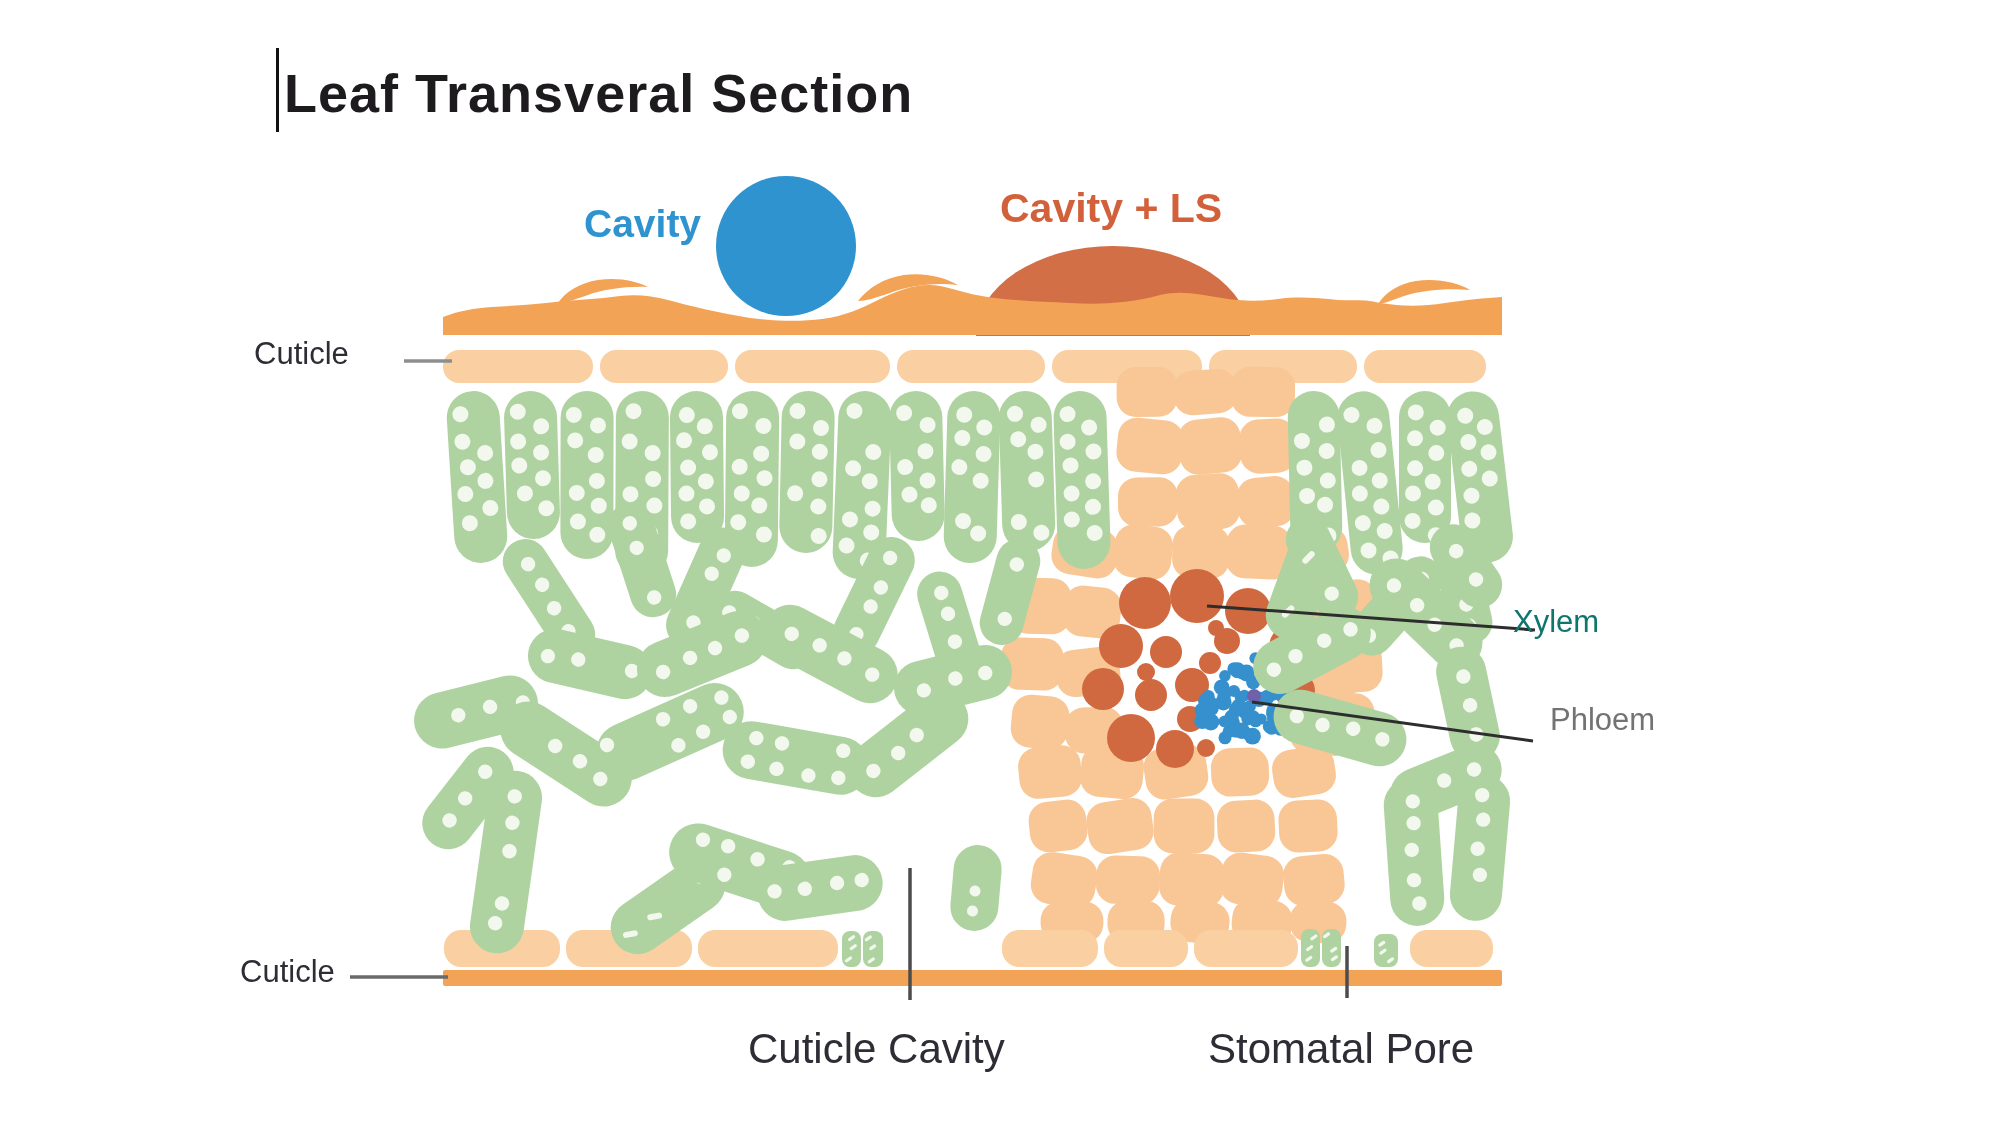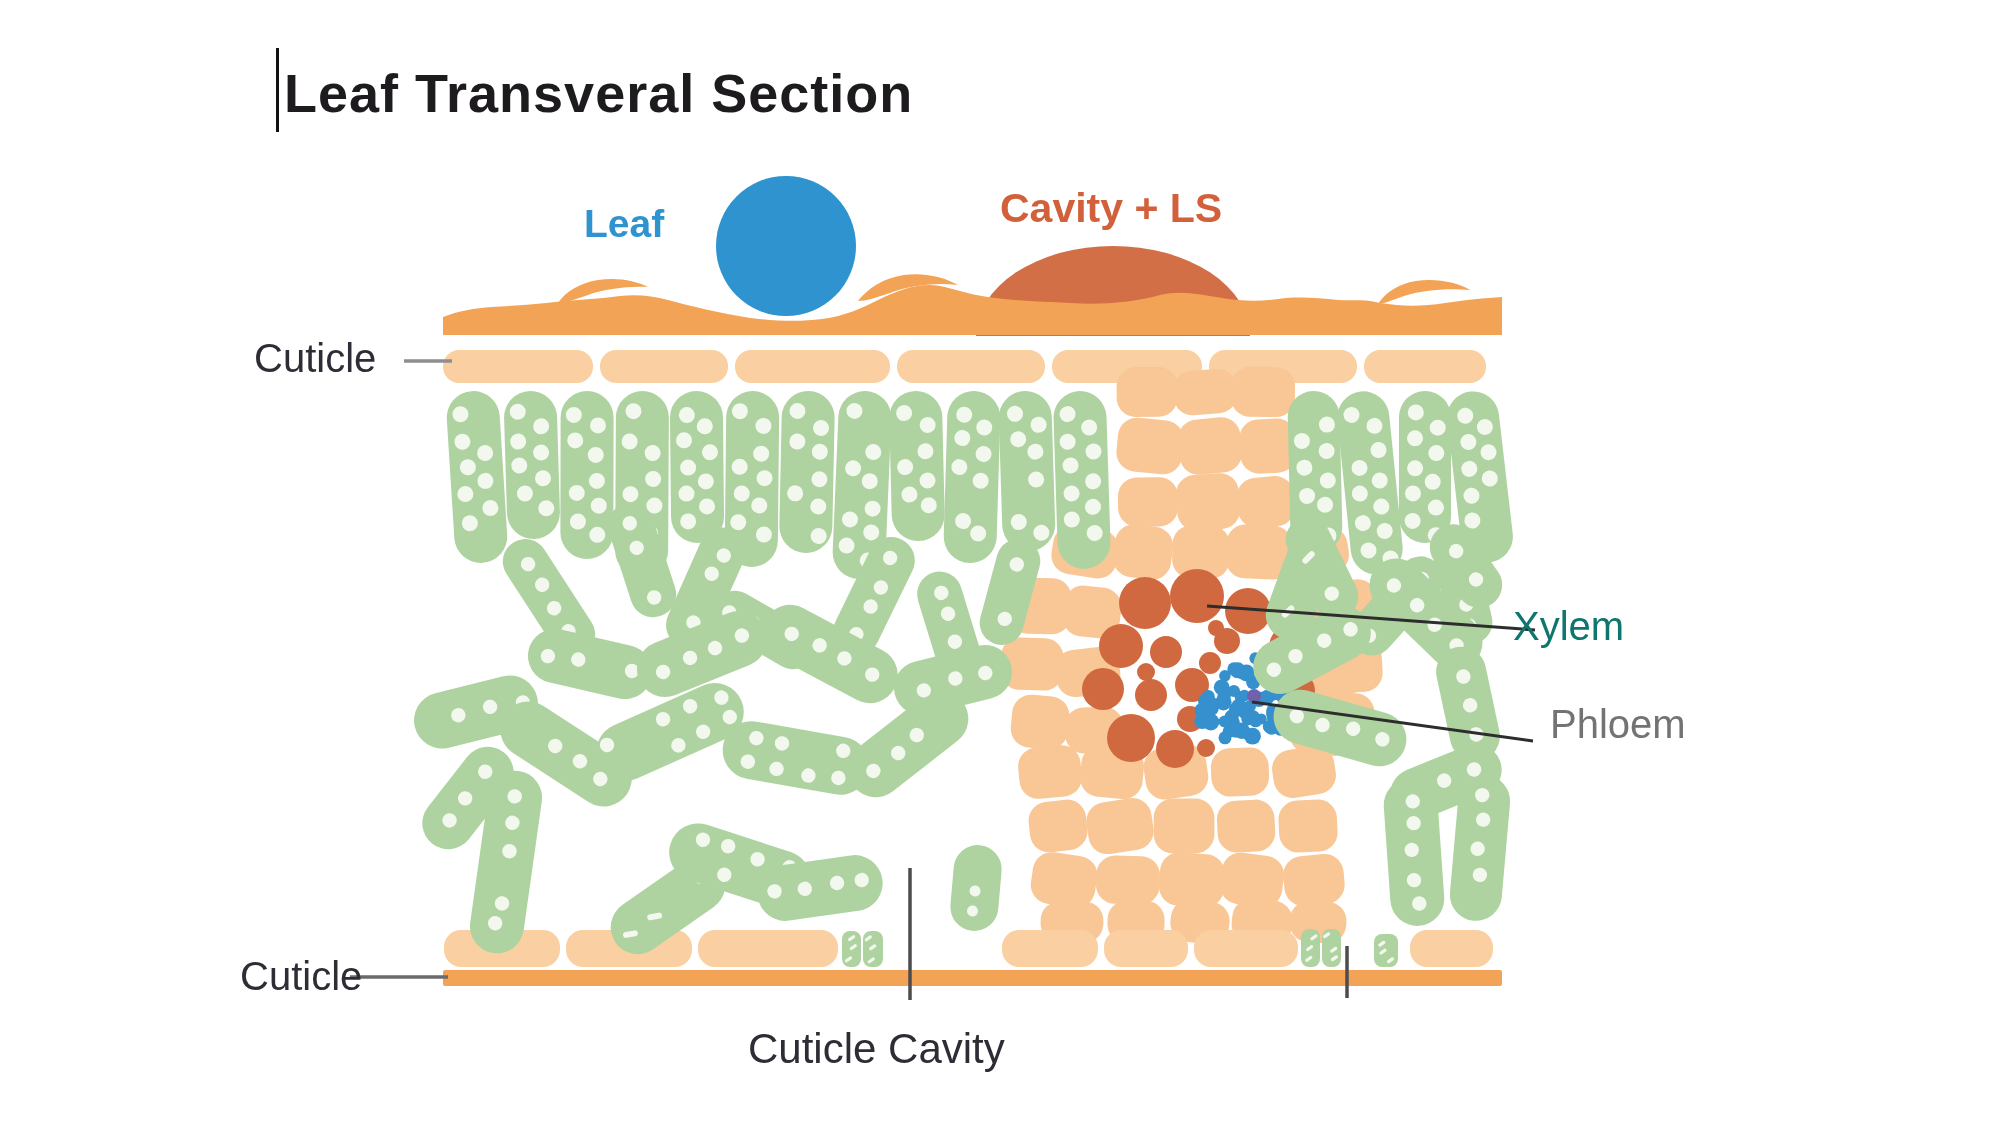--- a/index.html
+++ b/index.html
@@ -3,21 +3,21 @@
 <meta charset="utf-8">
 <style>
   html,body{margin:0;padding:0;background:#ffffff;}
   .stage{position:relative;width:1756px;height:1125px;background:#ffffff;overflow:hidden;
          font-family:"Liberation Sans", sans-serif;}
   svg{position:absolute;left:0;top:0;}
   .label{position:absolute;white-space:nowrap;line-height:1;}
   .title{font-weight:bold;font-size:54px;letter-spacing:1px;}
   .caret{position:absolute;width:3px;height:84px;background:#111;}
   .blab{font-weight:bold;font-size:39px;}
-  .plain{font-size:40px;}
+  .plain{font-size:31px;}
 </style>
 </head>
 <body>
 
 <div class="stage">
 
   <svg id="art" width="2000" height="1125" viewBox="0 0 2000 1125">
       <g>
         <path d="M 976,336 A 137 90 0 0 1 1250,336 Z" fill="#d26f47"></path>
       </g>
@@ -632,27 +632,28 @@
         <line x1="1252" y1="702" x2="1533" y2="741" stroke="#2d2d2d" stroke-width="3"></line>
         <line x1="910" y1="868" x2="910" y2="1000" stroke="#4c4c4c" stroke-width="3.5"></line>
         <line x1="1347" y1="946" x2="1347" y2="998" stroke="#4c4c4c" stroke-width="3.5"></line>
       </g>
     </svg>
 
   <span class="caret" style="left:276px;top:48px;"></span>
 
   <div class="label title" style="left: 284px; top: 66px; color: rgb(30, 27, 31);">Leaf Transveral Section</div>
 
-  <div class="label blab" style="left: 584px; top: 204px; color: rgb(47, 147, 208);">Leaf</div>
+  <div class="label blab" style="left: 584px; top: 204px; color: rgb(47, 147, 208);">Cavity</div>
 
   <div class="label blab" style="left: 1000px; top: 188px; font-size: 41px; color: rgb(210, 97, 59);">Cavity + LS</div>
 
   <div class="label plain" style="left: 254px; top: 338px; color: rgb(46, 44, 53);">Cuticle</div>
 
   <div class="label plain" style="left: 240px; top: 956px; color: rgb(46, 44, 53);">Cuticle</div>
 
   <div class="label plain" style="left: 1513px; top: 606px; color: #0f766e;">Xylem</div>
 
   <div class="label plain" style="left: 1550px; top: 704px; color: #737373;">Phloem</div>
 
   <div class="label plain" style="left: 748px; top: 1028px; font-size: 42px; color: rgb(46, 44, 53);">Cuticle Cavity</div>
 
+  <div class="label plain" style="left: 1208px; top: 1028px; font-size: 42px; color: rgb(46, 44, 53);">Stomatal Pore</div>
 </div>
 
 </body></html>

